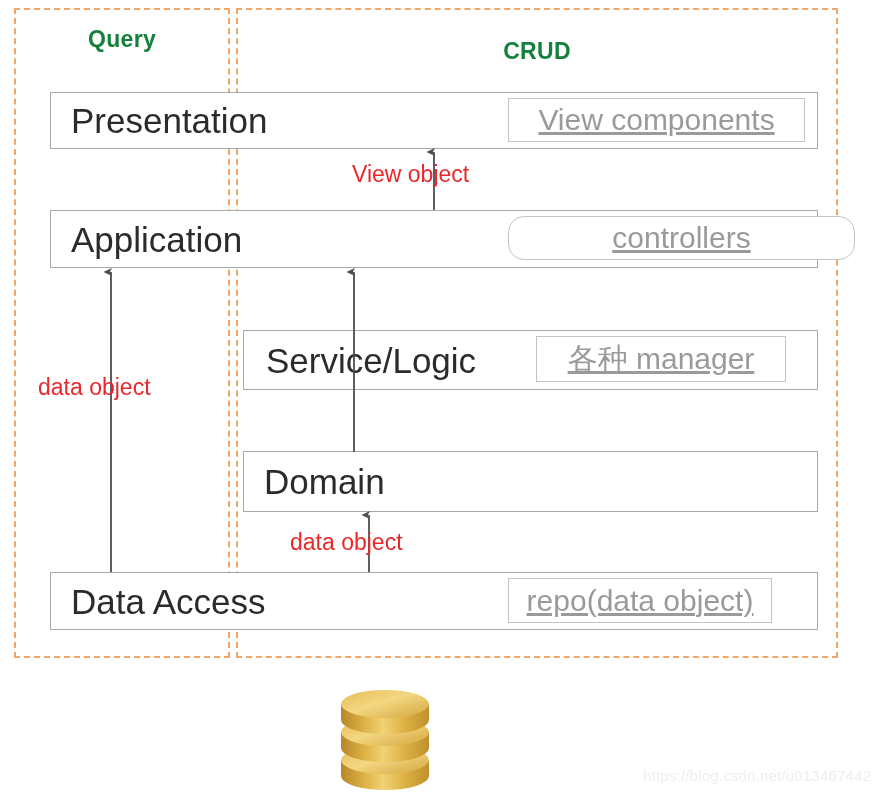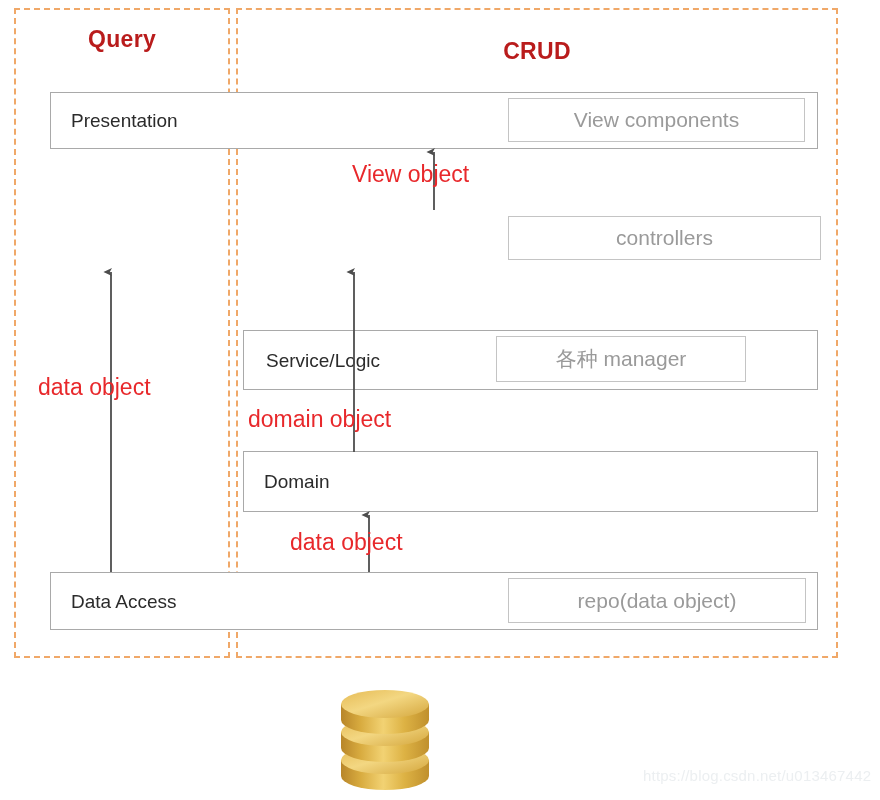--- a/index.html
+++ b/index.html
@@ -24,75 +24,76 @@
     position: absolute;
     border: 2px dashed #f0a868;
     box-sizing: border-box;
     background: transparent;
   }
   #region-query  { left: 14px;  top: 8px; width: 216px; height: 650px; }
   #region-crud   { left: 236px; top: 8px; width: 602px; height: 650px; }
 
   .region-title {
     position: absolute;
-    color: #b91c1c;
+    color: #15803d;
     font-weight: bold;
     font-size: 23px;
     letter-spacing: 0.3px;
     white-space: nowrap;
     text-align: center;
   }
   #title-query { left: 14px;  top: 26px; width: 216px; }
   #title-crud  { left: 236px; top: 26px; width: 602px; margin-top: 12px; }
 
   
   .layer {
     position: absolute;
     box-sizing: border-box;
     border: 1.5px solid #a9a9a9;
     background: #ffffff;
     display: flex;
     align-items: center;
   }
   .layer-label {
-    font-size: 19px;
+    font-size: 35px;
     color: #2b2b2b;
     white-space: nowrap;
     line-height: 1;
   }
   .layer-sub {
     position: absolute;
     box-sizing: border-box;
     border: 1.5px solid #c4c4c4;
     background: #ffffff;
     display: flex;
     align-items: center;
     justify-content: center;
     color: #9a9a9a;
-    font-size: 21px;
-    white-space: nowrap;
+    font-size: 30px;
+    white-space: nowrap;
+    text-decoration: underline;
   }
 
   #layer-presentation { left: 50px;  top: 92px;  width: 768px; height: 57px; }
   #layer-application  { left: 50px;  top: 210px; width: 768px; height: 58px; }
   #layer-service      { left: 243px; top: 330px; width: 575px; height: 60px; }
   #layer-domain       { left: 243px; top: 451px; width: 575px; height: 61px; }
   #layer-dataaccess   { left: 50px;  top: 572px; width: 768px; height: 58px; }
 
   #layer-presentation .layer-label { margin-left: 20px; }
   #layer-application  .layer-label { margin-left: 20px; }
   #layer-service      .layer-label { margin-left: 22px; }
   #layer-domain       .layer-label { margin-left: 20px; }
   #layer-dataaccess   .layer-label { margin-left: 20px; }
 
   #sub-presentation { left: 508px; top: 98px;  width: 297px; height: 44px; }
-  #sub-application  { left: 508px; top: 216px; width: 313px; height: 44px; }
-  #sub-service      { left: 496px; top: 336px; width: 250px; height: 46px; }
+  #sub-application  { left: 508px; top: 216px; width: 347px; height: 44px; border-radius: 16px; }
+  #sub-service      { left: 536px; top: 336px; width: 250px; height: 46px; }
   #sub-domain       { left: 508px; top: 457px; width: 297px; height: 47px; }
-  #sub-dataaccess   { left: 508px; top: 578px; width: 298px; height: 45px; }
+  #sub-dataaccess   { left: 508px; top: 578px; width: 264px; height: 45px; }
 
   
   #arrow-layer {
     position: absolute;
     left: 0; top: 0;
     width: 880px; height: 800px;
     pointer-events: none;
   }
 
   
@@ -137,20 +138,23 @@
   <div class="region" id="region-crud"></div>
 
   <div class="region-title" id="title-query">Query</div>
   <div class="region-title" id="title-crud">CRUD</div>
 
   <div class="layer" id="layer-presentation">
     <span class="layer-label">Presentation</span>
   </div>
   <div class="layer-sub" id="sub-presentation">View components</div>
 
+  <div class="layer" id="layer-application">
+    <span class="layer-label">Application</span>
+  </div>
   <div class="layer-sub" id="sub-application">controllers</div>
 
   <div class="layer" id="layer-service">
     <span class="layer-label">Service/Logic</span>
   </div>
   <div class="layer-sub" id="sub-service">各种 manager</div>
 
   <div class="layer" id="layer-domain">
     <span class="layer-label">Domain</span>
   </div>
@@ -171,21 +175,20 @@
 
     <line x1="111" y1="572" x2="111" y2="272" stroke="#4d4d4d" stroke-width="1.8" marker-end="url(#ah)"></line>
 
     <line x1="354" y1="452" x2="354" y2="272" stroke="#4d4d4d" stroke-width="1.8" marker-end="url(#ah)"></line>
 
     <line x1="369" y1="572" x2="369" y2="515" stroke="#4d4d4d" stroke-width="1.8" marker-end="url(#ah)"></line>
   </svg>
 
   <div class="edge-label" id="label-view-object">View object</div>
   <div class="edge-label" id="label-data-object-l">data object</div>
-  <div class="edge-label" id="label-domain-object">domain object</div>
   <div class="edge-label" id="label-data-object-b">data object</div>
 
   <svg id="database-icon" viewBox="0 0 96 110" xmlns="http://www.w3.org/2000/svg">
     <defs>
       <linearGradient id="gBody" x1="0" y1="0" x2="1" y2="0">
         <stop offset="0%" stop-color="#b8862a"></stop>
         <stop offset="22%" stop-color="#d8ab3f"></stop>
         <stop offset="48%" stop-color="#f2d273"></stop>
         <stop offset="72%" stop-color="#ddb244"></stop>
         <stop offset="100%" stop-color="#c0902d"></stop>

